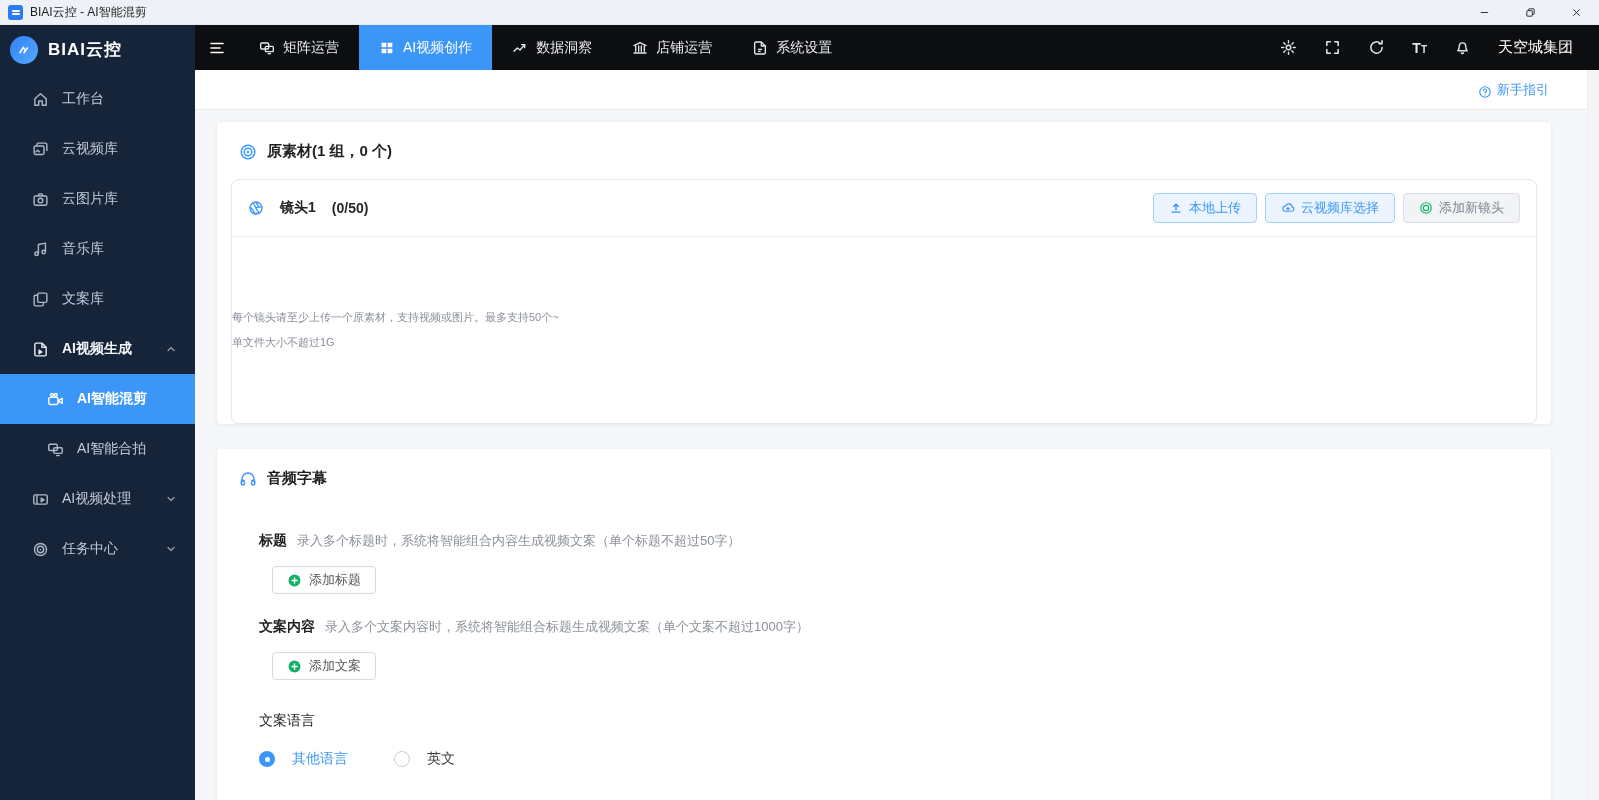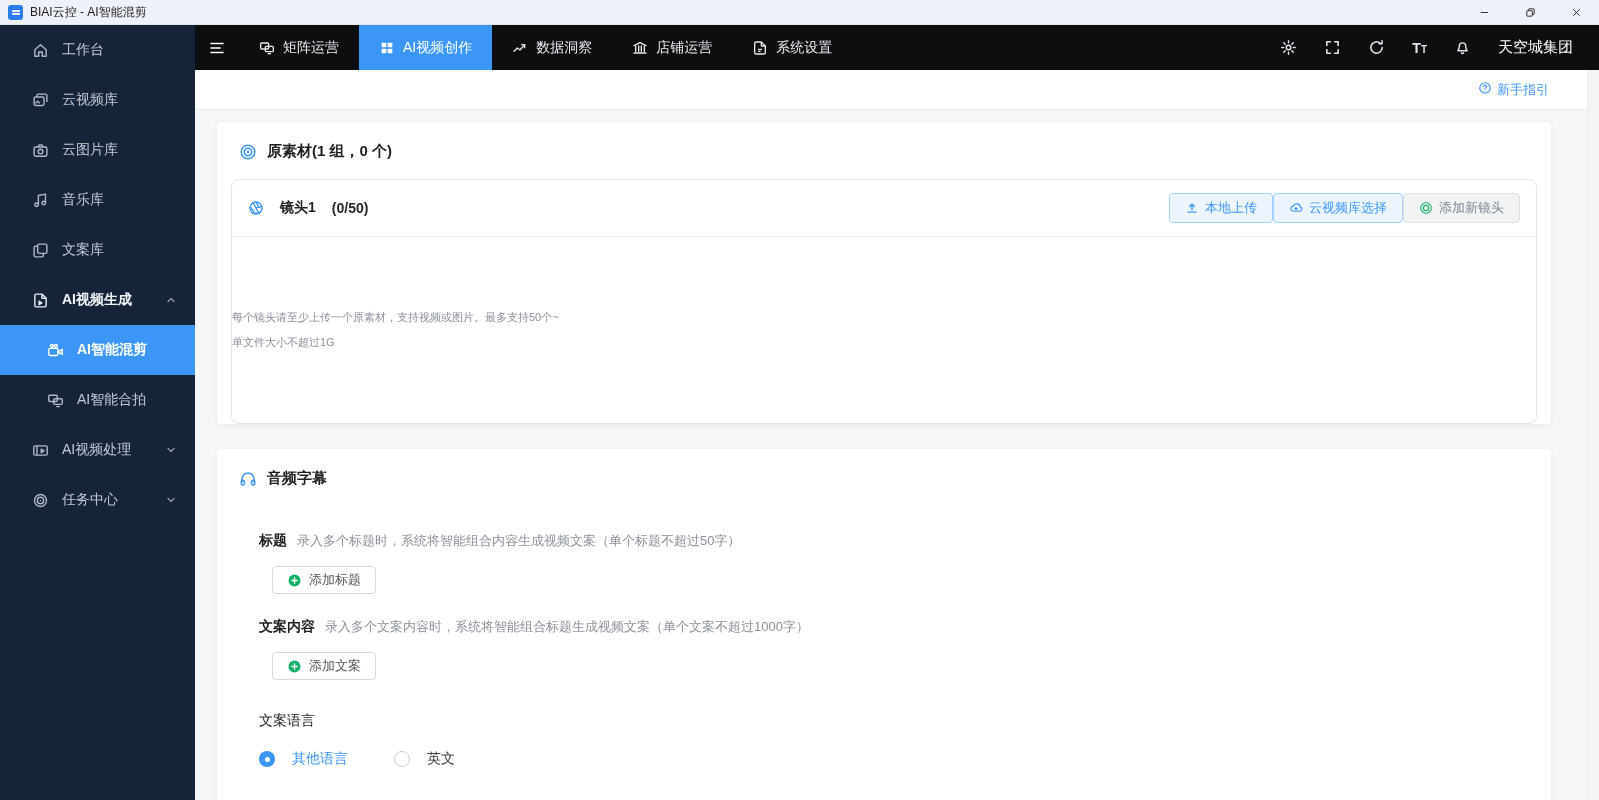--- a/index.html
+++ b/index.html
@@ -59,37 +59,37 @@
   .nav-ic { width:17px; height:17px; color:#e2e5ea; cursor:pointer; }
   .tt-ic { font-size:14px; font-weight:bold; color:#e2e5ea; letter-spacing:0; cursor:pointer; }
   .tt-ic small { font-size:10px; font-weight:bold; }
   .org { font-size:15px; color:#fff; }
 
   
   .content { flex:1; display:flex; flex-direction:column; min-height:0; background:#f5f6f8;
     position:relative; }
   .content-header { height:40px; flex:none; background:#fff; border-bottom:1px solid #e9eaee;
     display:flex; align-items:center; justify-content:flex-end; padding-right:50px; }
-  .guide-link { display:flex; align-items:flex-start; gap:5px; color:#3c96f8; font-size:13px;
+  .guide-link { display:flex; align-items:flex-end; gap:5px; color:#3c96f8; font-size:13px;
     cursor:pointer; text-decoration:none;font-family:Liberation Mono, monospace; }
   .guide-link svg { width:14px; height:14px; }
   .page-body { flex:1; min-height:0; overflow:hidden; padding:12px 48px 0 22px; }
 
   .card { background:#fff; border-radius:4px; box-shadow:0 1px 4px rgba(31,45,61,.07); }
   .card-header { display:flex; align-items:center; gap:10px; padding:20px 22px 18px; }
   .card-title { font-size:15px; font-weight:bold; color:#1f1f1f; }
   .blue-ic { width:18px; height:18px; color:#3c96f8; flex:none; }
 
   .subcard { margin:0 14px 14px; border:1px solid #e4e7ed; border-radius:8px; }
   .sub-header { height:57px; display:flex; align-items:center; padding:0 16px;
     border-bottom:1px solid #eef0f4; }
   .shot-title { display:flex; align-items:center; gap:16px; font-size:14px; font-weight:bold;
     color:#262626; }
   .shot-count { font-weight:bold; }
-  .sub-actions { margin-left:auto; display:flex; gap:0; }
+  .sub-actions { margin-left:auto; display:flex; gap:8px; }
   .btn { height:30px; display:inline-flex; align-items:center; gap:6px; padding:0 15px;
     border-radius:4px; font-size:13px; cursor:pointer; border:1px solid transparent;
     background:#fff; font-family:inherit; }
   .btn svg { width:14px; height:14px; }
   .btn-blue { border-color:#a3d0fd; background:#ecf5ff; color:#3c96f8; }
   .btn-gray { border-color:#dcdfe6; background:#f2f3f5; color:#7d8592; }
   .btn-gray .ic-green { color:#17b26a; }
   .empty-zone { height:186px; display:flex; flex-direction:column; 
     justify-content:center; color:#8a8f99; font-size:11px; line-height:25px; }
 
@@ -146,20 +146,29 @@
         <svg viewBox="0 0 24 24" fill="none" stroke="currentColor" stroke-width="2">
             <path d="M5 5l14 14M19 5L5 19"></path>
           </svg>
       </button>
     </div>
   </div>
 
   <div class="main-row">
 
     <aside class="sidebar">
+      <div class="logo-row">
+        <span class="logo-ic">
+          <svg viewBox="0 0 24 24" fill="none" stroke="#fff" stroke-width="2.4" stroke-linecap="round" stroke-linejoin="round">
+              <path d="M6 16l5-8 3 5"></path>
+              <path d="M12 16l5-7"></path>
+            </svg>
+        </span>
+        <span class="logo-text">BIAI云控</span>
+      </div>
       <nav>
         <div class="s-item">
           <svg class="ic" viewBox="0 0 24 24" fill="none" stroke="currentColor" stroke-width="2" stroke-linejoin="round">
               <path d="M4 11l8-7 8 7v9h-5.5v-6h-5v6H4z"></path>
             </svg>
           <span>工作台</span>
         </div>
         <div class="s-item">
           <svg class="ic" viewBox="0 0 24 24" fill="none" stroke="currentColor" stroke-width="2" stroke-linejoin="round">
               <rect x="3" y="7" width="14" height="12" rx="2"></rect>

